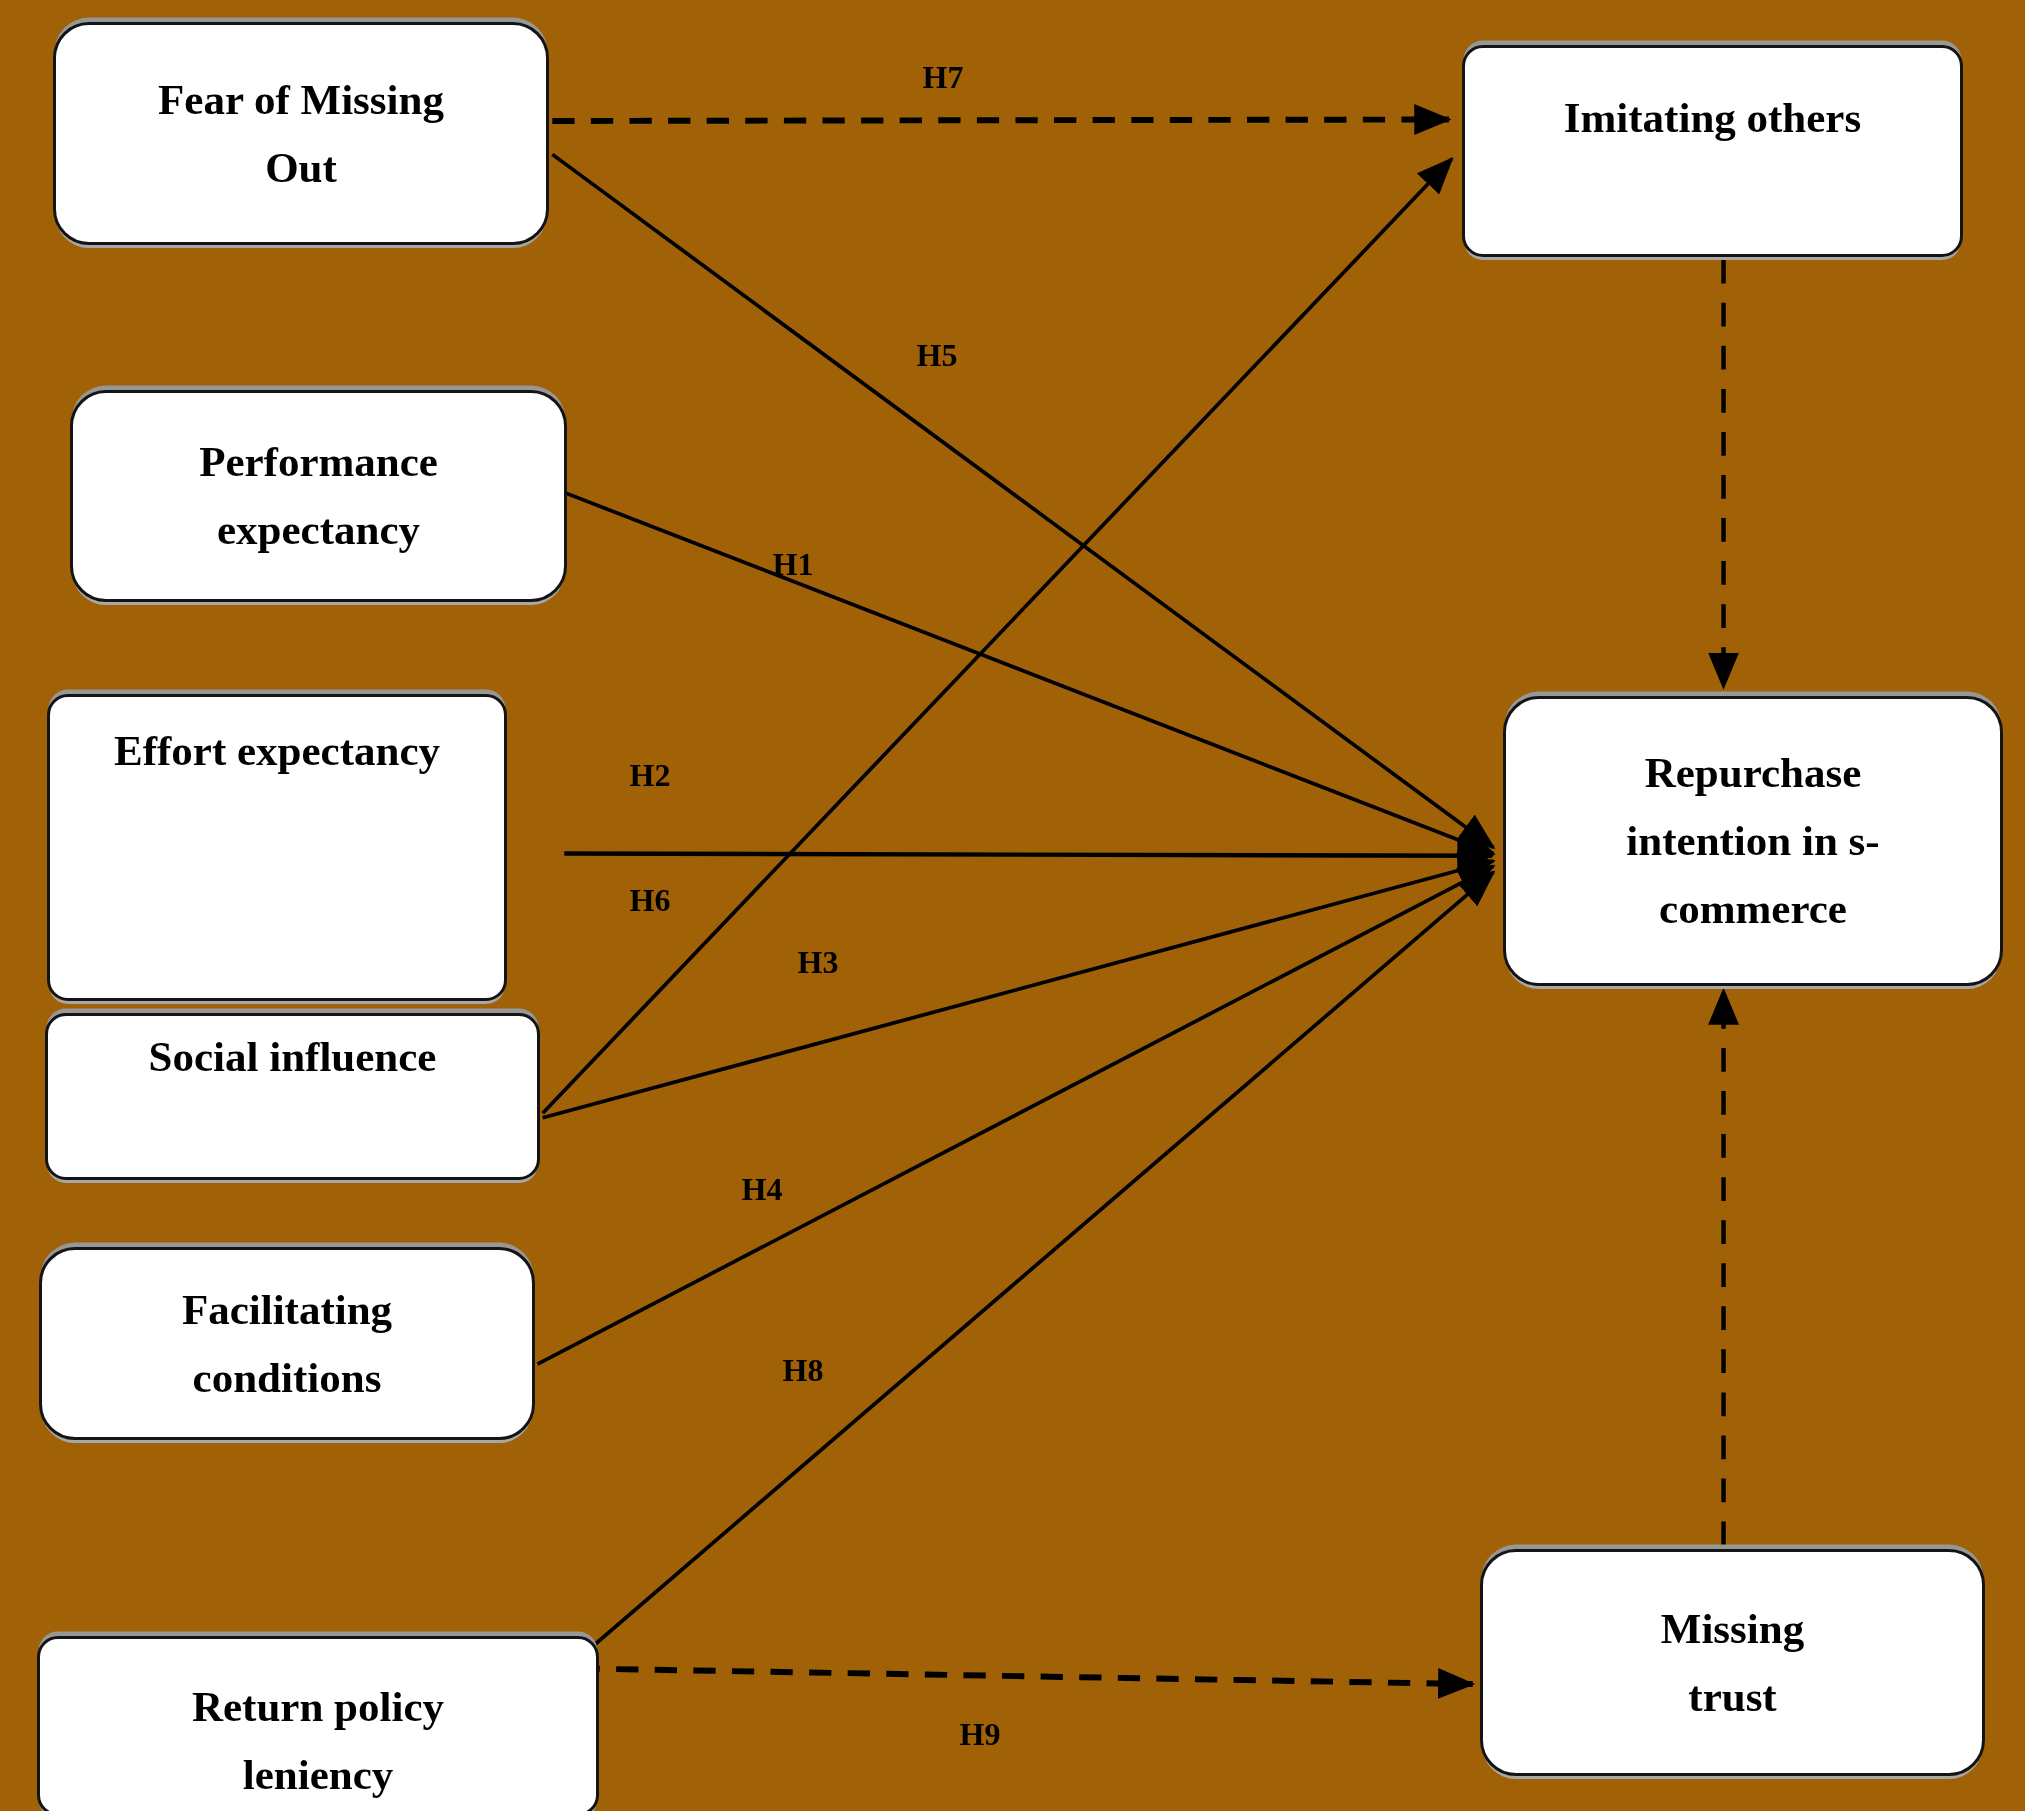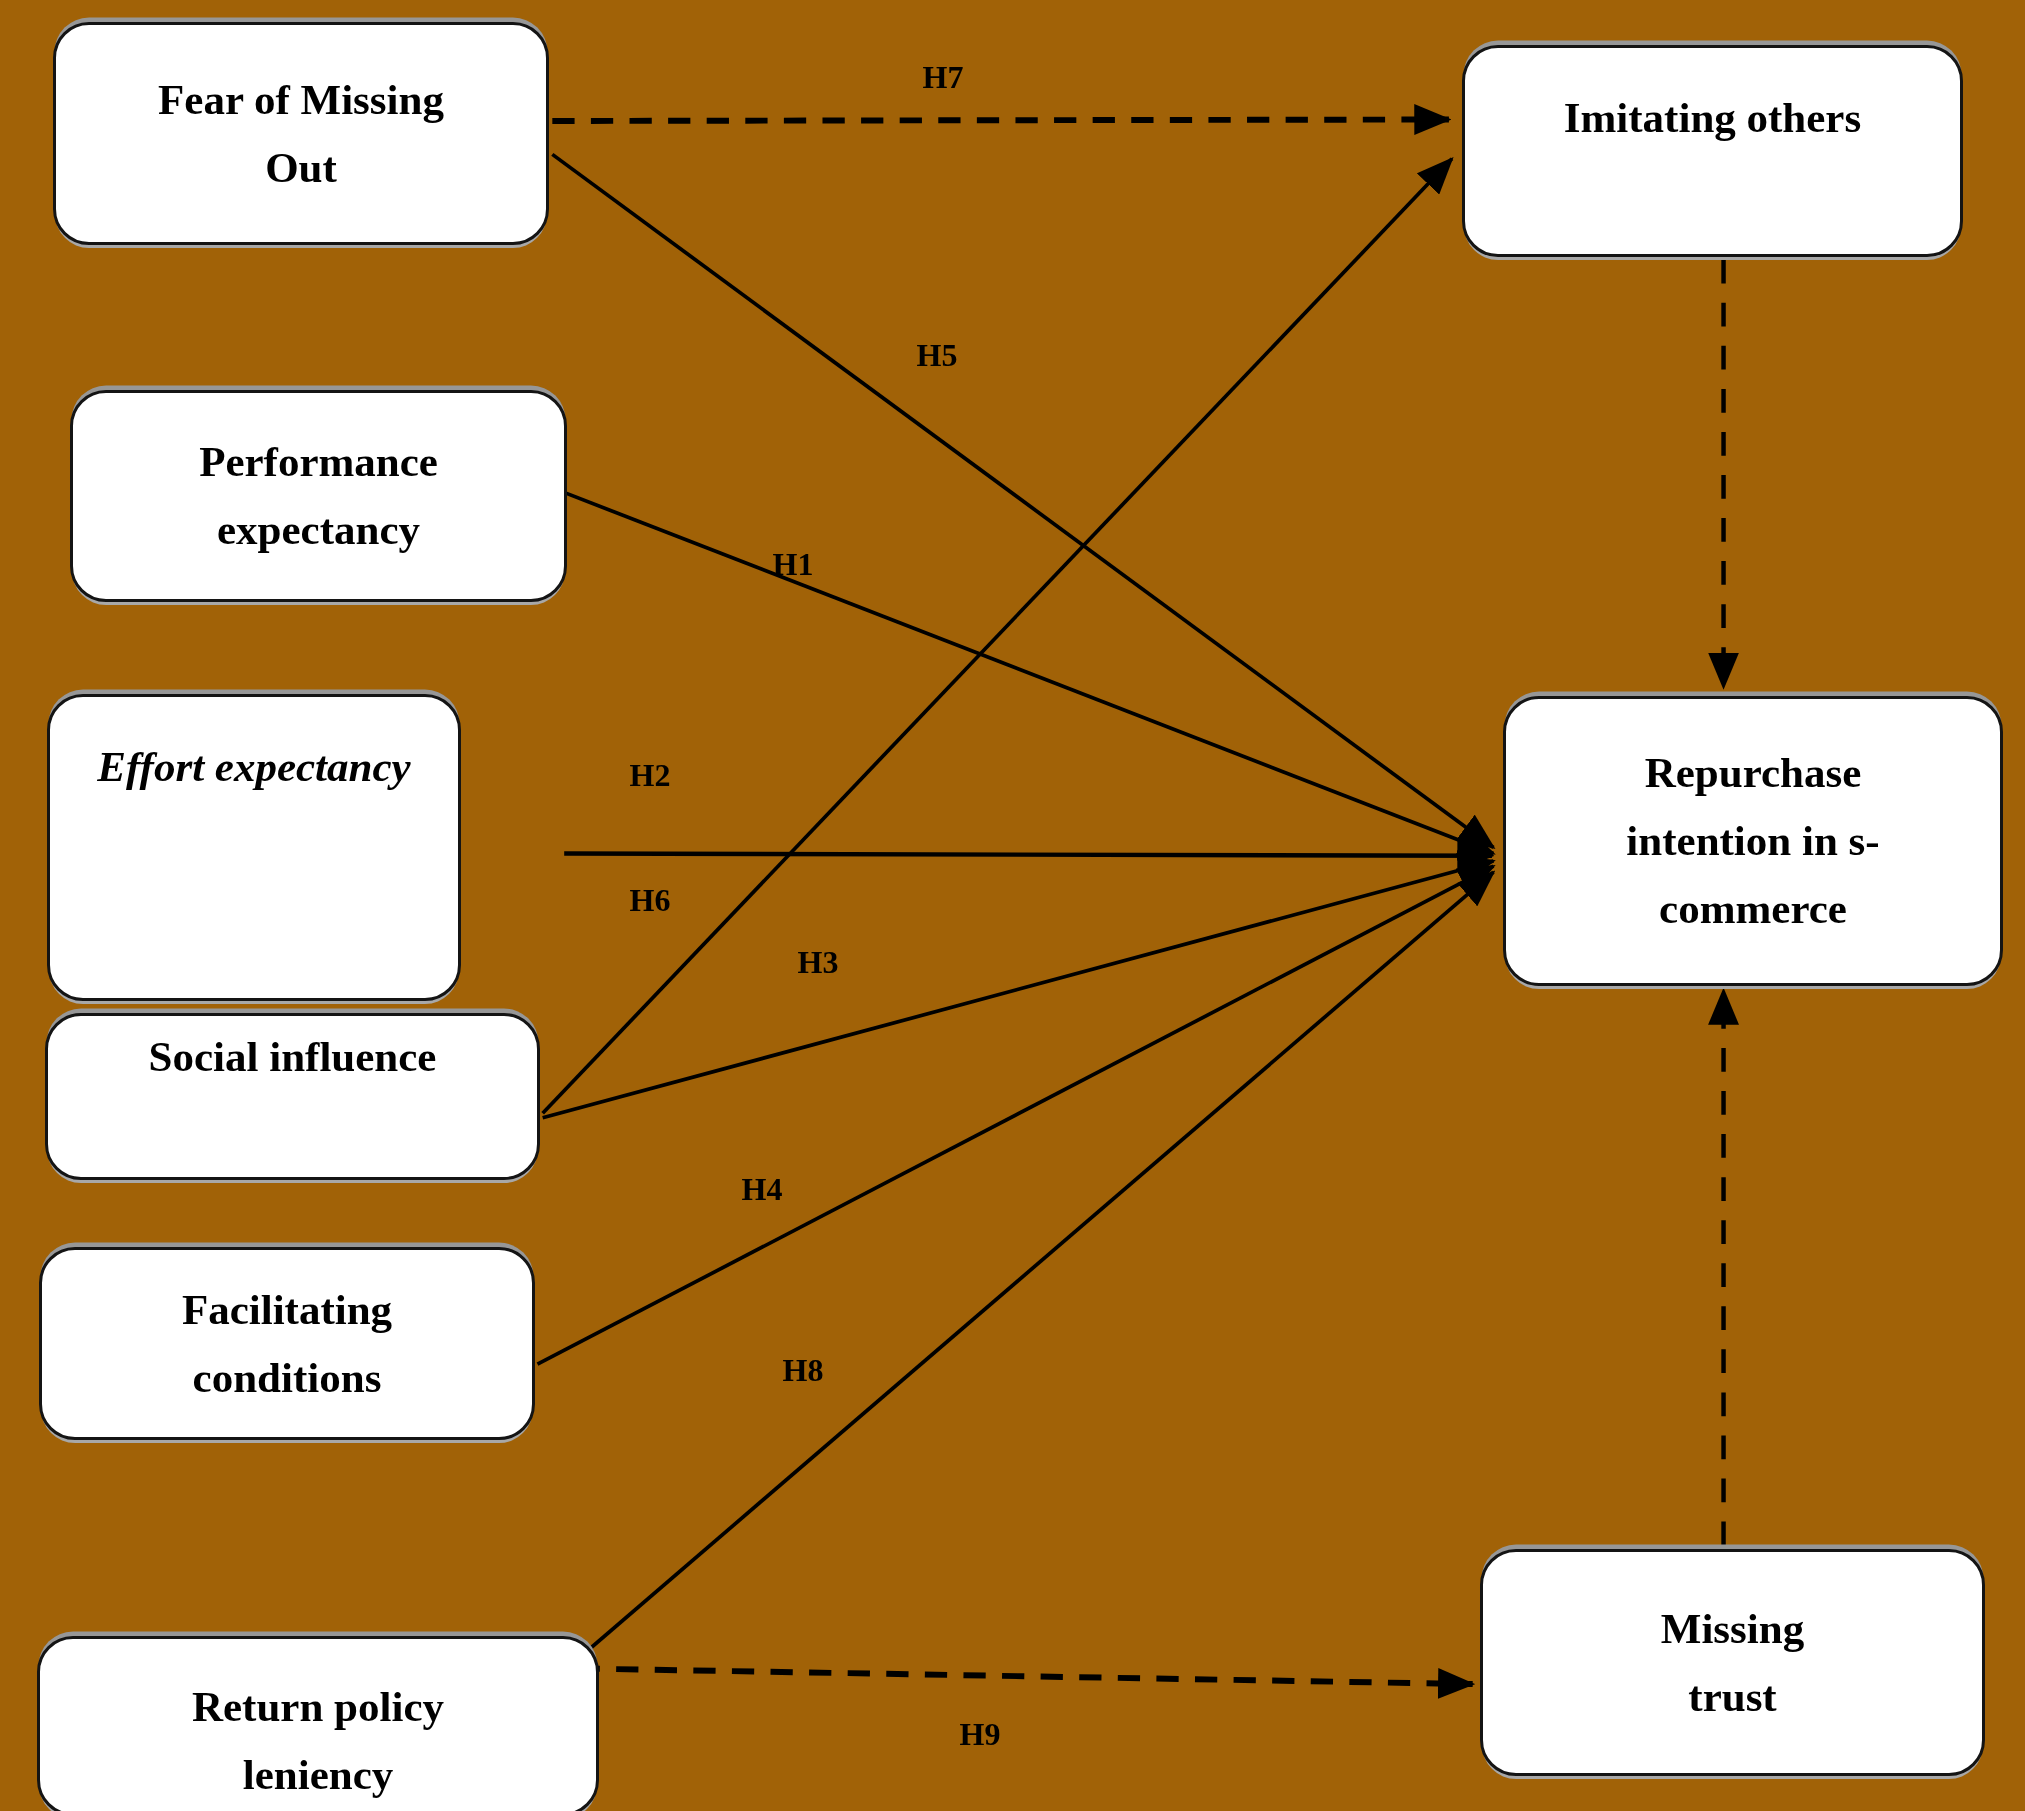--- a/index.html
+++ b/index.html
@@ -21,21 +21,21 @@
     box-sizing:border-box;
     background:#ffffff;
     border:3px solid #141414;
     border-radius:36px;
     display:flex;
     flex-direction:column;
     justify-content:center;
     align-items:center;
     box-shadow:0 -6px 0 -1.5px #979797, 0 5.2px 0 -2.2px #a8a8a8;
   }
-  .node.top{justify-content:flex-start;}
+  .node.top{justify-content:flex-start;border-radius:21px;}
   .nl{
     font-size:43px;
     font-weight:700;
     line-height:68px;
     color:#000000;
     text-align:center;
     white-space:nowrap;
   }
   .hlabel{
     position:absolute;
@@ -84,21 +84,21 @@
   <div class="node" style="left:53px;top:22px;width:496px;height:223px;">
     <div class="nl">Fear of Missing</div>
     <div class="nl">Out</div>
   </div>
 
   <div class="node" style="left:70px;top:390px;width:497px;height:212px;">
     <div class="nl">Performance</div>
     <div class="nl">expectancy</div>
   </div>
 
-  <div class="node top" style="left:47px;top:694px;width:414px;height:307px;padding-top:36px;font-style:italic;">
+  <div class="node top" style="left:47px;top:694px;width:460px;height:307px;padding-top:20px;">
     <div class="nl">Effort expectancy</div>
   </div>
 
   <div class="node top" style="left:45px;top:1013px;width:495px;height:167px;padding-top:7.4px;">
     <div class="nl">Social influence</div>
   </div>
 
   <div class="node" style="left:39px;top:1247px;width:496px;height:193px;">
     <div class="nl">Facilitating</div>
     <div class="nl">conditions</div>

